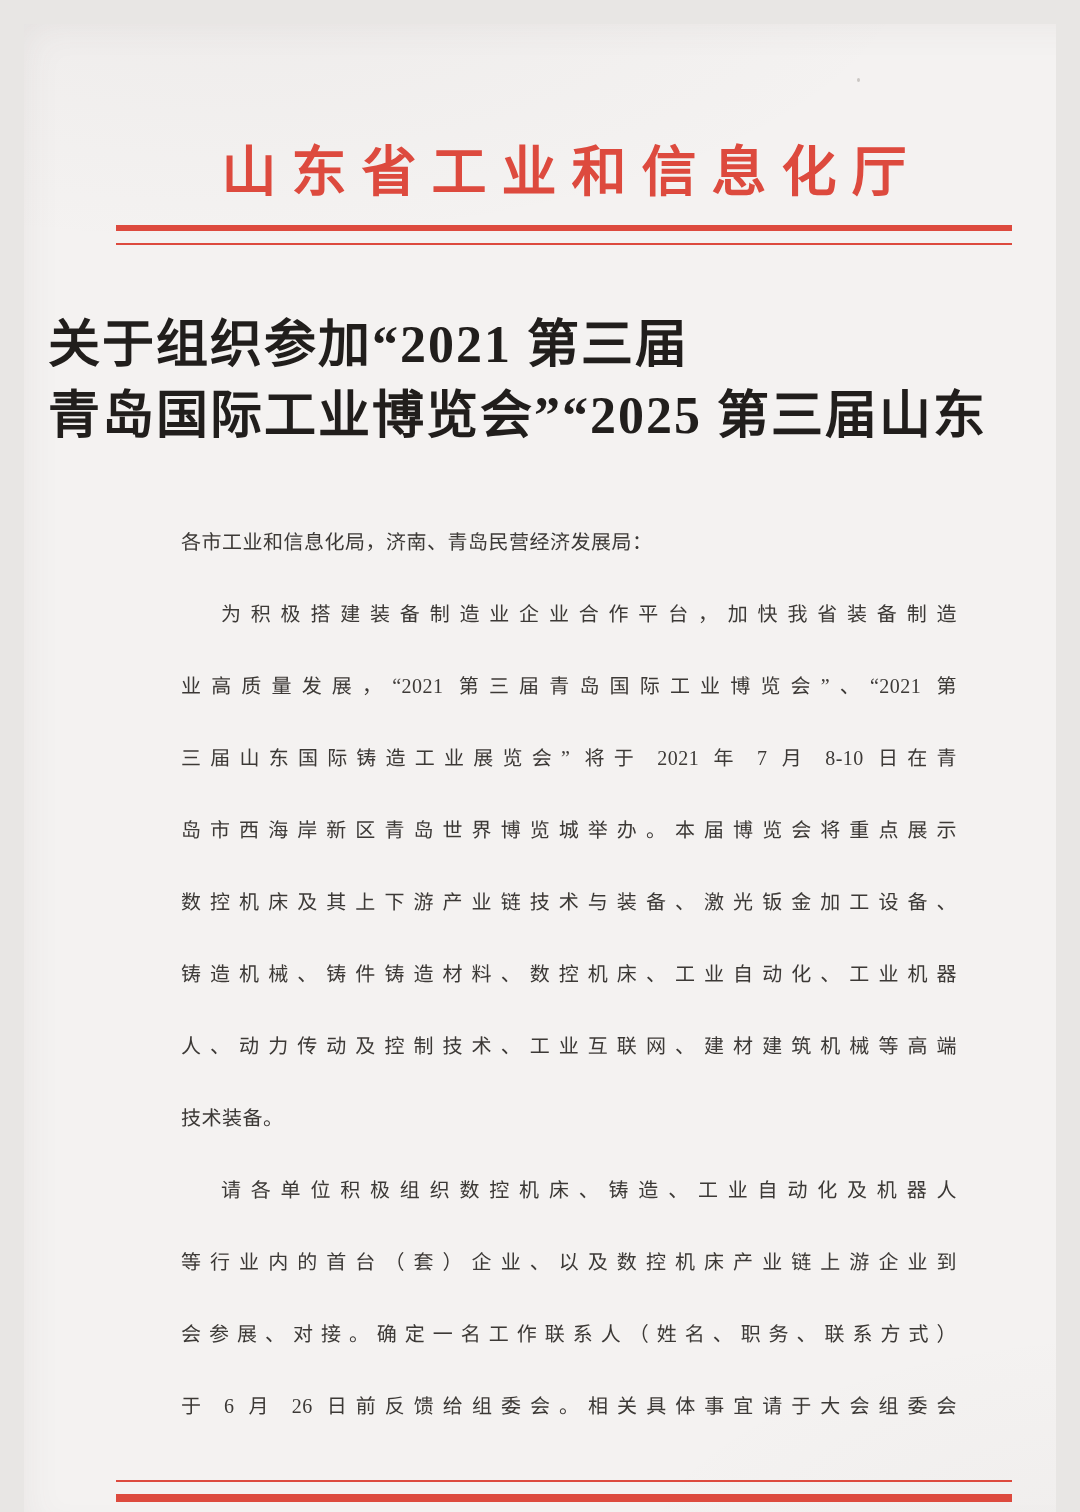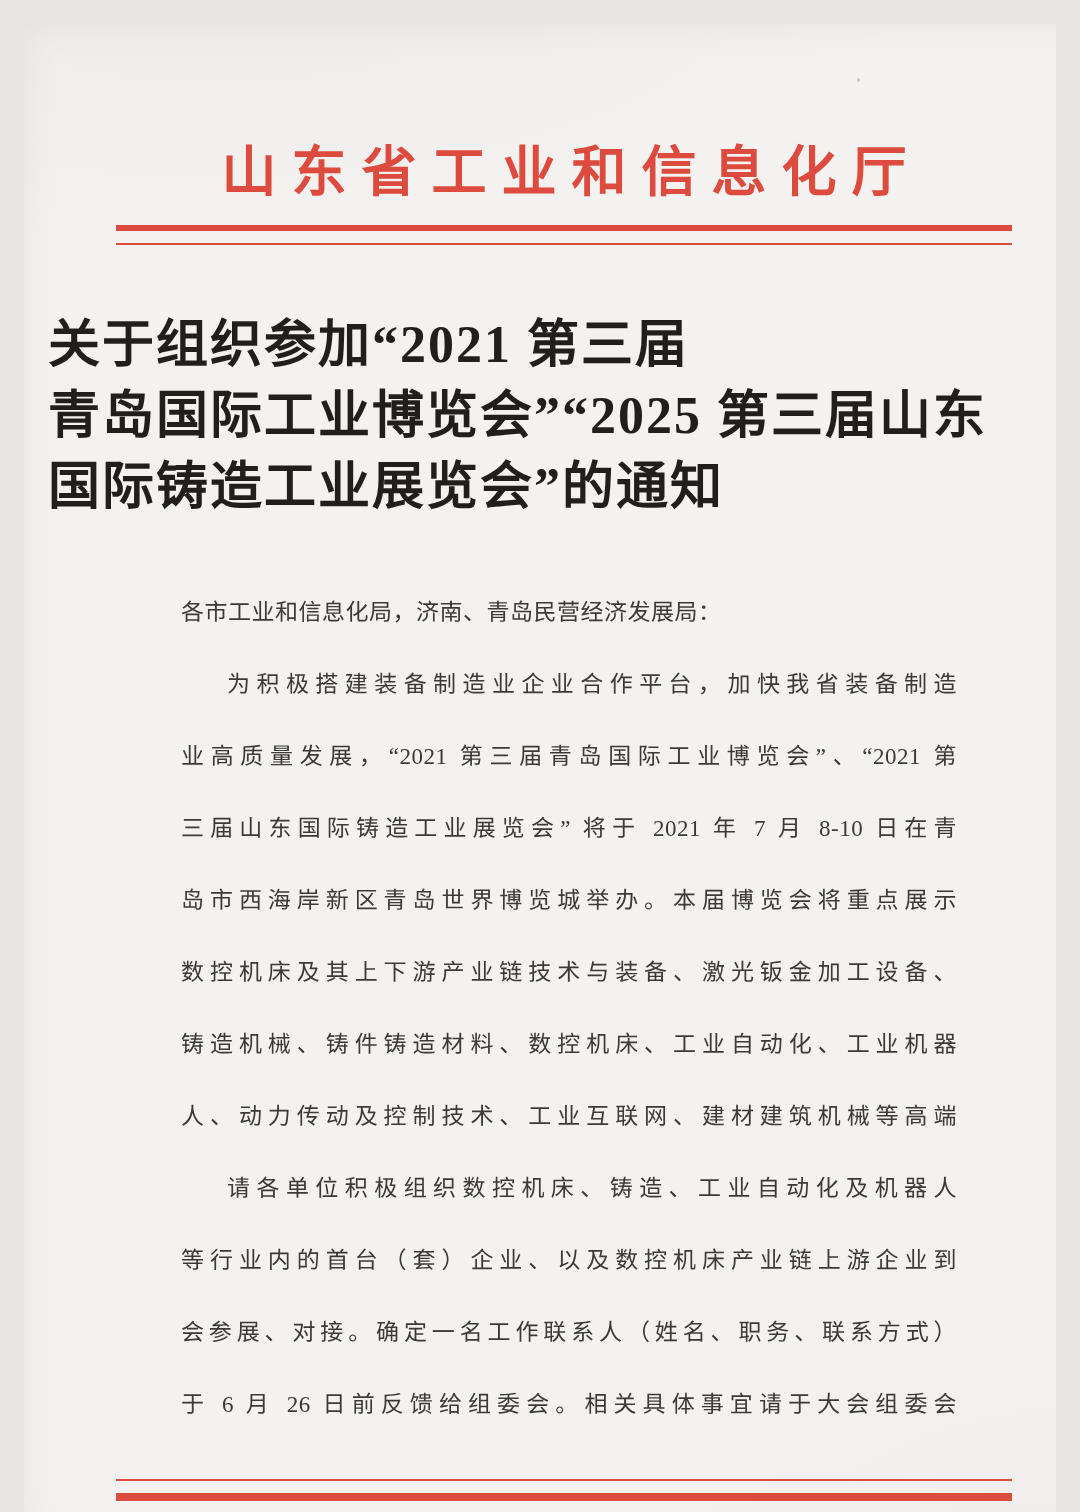--- a/index.html
+++ b/index.html
@@ -50,21 +50,21 @@
     font-size:52px;
     line-height:59px;
     font-weight:bold;
     color:var(--title-ink);
     letter-spacing:2px;
   }
   .body-block{
     margin-top:67px;
     margin-left:145px;
     width:800px;
-    font-size:23px;
+    font-size:20px;
     color:var(--ink);
   }
   .bline{
     height:60px;
     line-height:60px;
     overflow:hidden;
     letter-spacing:0.5px;
   }
   .j{
     text-align:justify;
@@ -90,32 +90,32 @@
   <div class="agency">山东省工业和信息化厅</div>
 
   <div class="rule rule-header">
     <div class="bar thick"></div>
     <div class="bar thin"></div>
   </div>
 
   <div class="doc-title">
     <div>关于组织参加“2021 第三届</div>
     <div>青岛国际工业博览会”“2025 第三届山东</div>
-    <div>国际铸造工业展览会”的通知</div>
   </div>
 
   <div class="body-block">
     <div class="bline">各市工业和信息化局，济南、青岛民营经济发展局：</div>
     <div class="bline j ind">为积极搭建装备制造业企业合作平台，加快我省装备制造</div>
     <div class="bline j">业高质量发展，“2021 第三届青岛国际工业博览会”、“2021 第</div>
     <div class="bline j">三届山东国际铸造工业展览会” 将于 2021 年 7 月 8-10 日在青</div>
     <div class="bline j">岛市西海岸新区青岛世界博览城举办。本届博览会将重点展示</div>
     <div class="bline j">数控机床及其上下游产业链技术与装备、激光钣金加工设备、</div>
     <div class="bline j">铸造机械、铸件铸造材料、数控机床、工业自动化、工业机器</div>
     <div class="bline j">人、动力传动及控制技术、工业互联网、建材建筑机械等高端</div>
+    <div class="bline">技术装备。</div>
     <div class="bline j ind">请各单位积极组织数控机床、铸造、工业自动化及机器人</div>
     <div class="bline j">等行业内的首台（套）企业、以及数控机床产业链上游企业到</div>
     <div class="bline j">会参展、对接。确定一名工作联系人（姓名、职务、联系方式）</div>
     <div class="bline j">于 6 月 26 日前反馈给组委会。相关具体事宜请于大会组委会</div>
   </div>
 
   <div class="rule rule-footer">
     <div class="bar thin"></div>
     <div class="bar thick"></div>
   </div>

